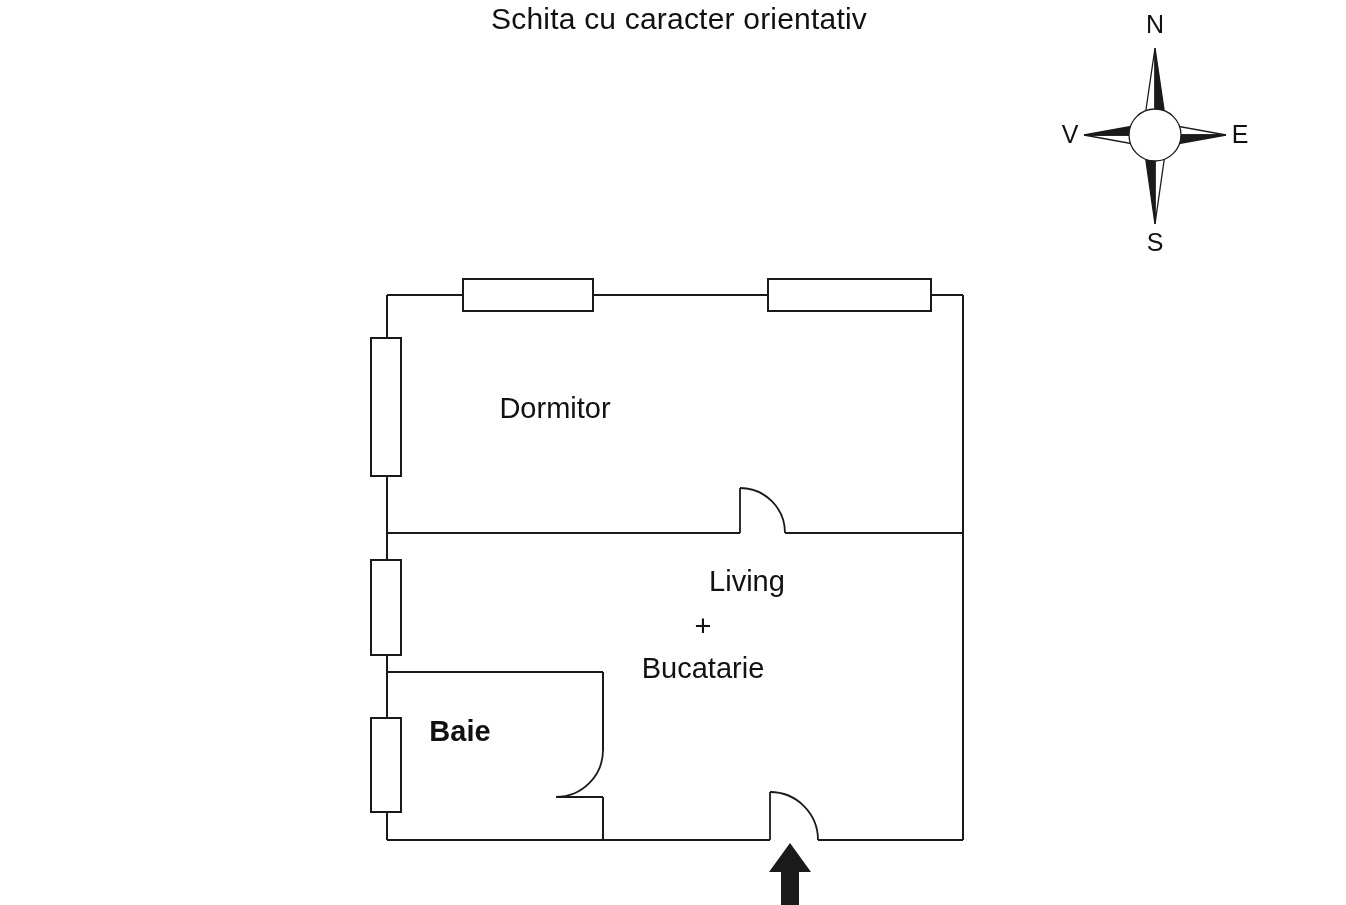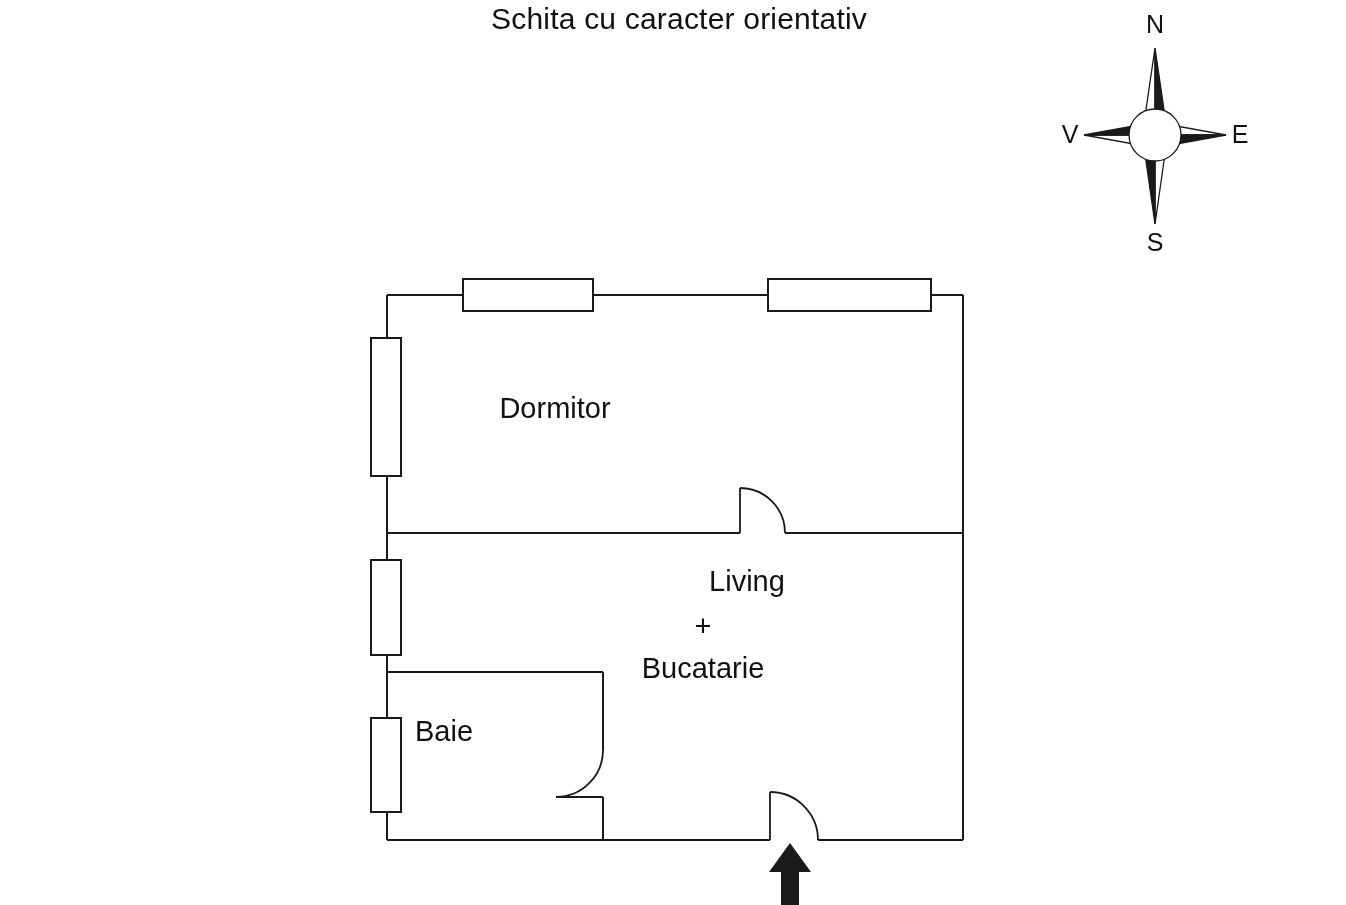--- a/index.html
+++ b/index.html
@@ -86,20 +86,20 @@
   </svg>
 
   <div class="label title" style="left:679px; top:19px;">Schita cu caracter orientativ</div>
 
   <div class="label room" style="left:555px; top:408px;">Dormitor</div>
 
   <div class="label room" style="left:703px; top:581px;margin-left:44px;">Living</div>
   <div class="label room" style="left:703px; top:626px;">+</div>
   <div class="label room" style="left:703px; top:668px;">Bucatarie</div>
 
-  <div class="label room" style="left:444px; top:731px;">Baie</div>
+  <div class="label room" style="left:460px; top:731px;font-weight:bold;">Baie</div>
 
   <div class="label compass-letter" style="left:1155px; top:24px;">N</div>
   <div class="label compass-letter" style="left:1240px; top:134px;">E</div>
   <div class="label compass-letter" style="left:1155px; top:242px;">S</div>
   <div class="label compass-letter" style="left:1070px; top:134px;">V</div>
 
 </div>
 
 </body></html>

